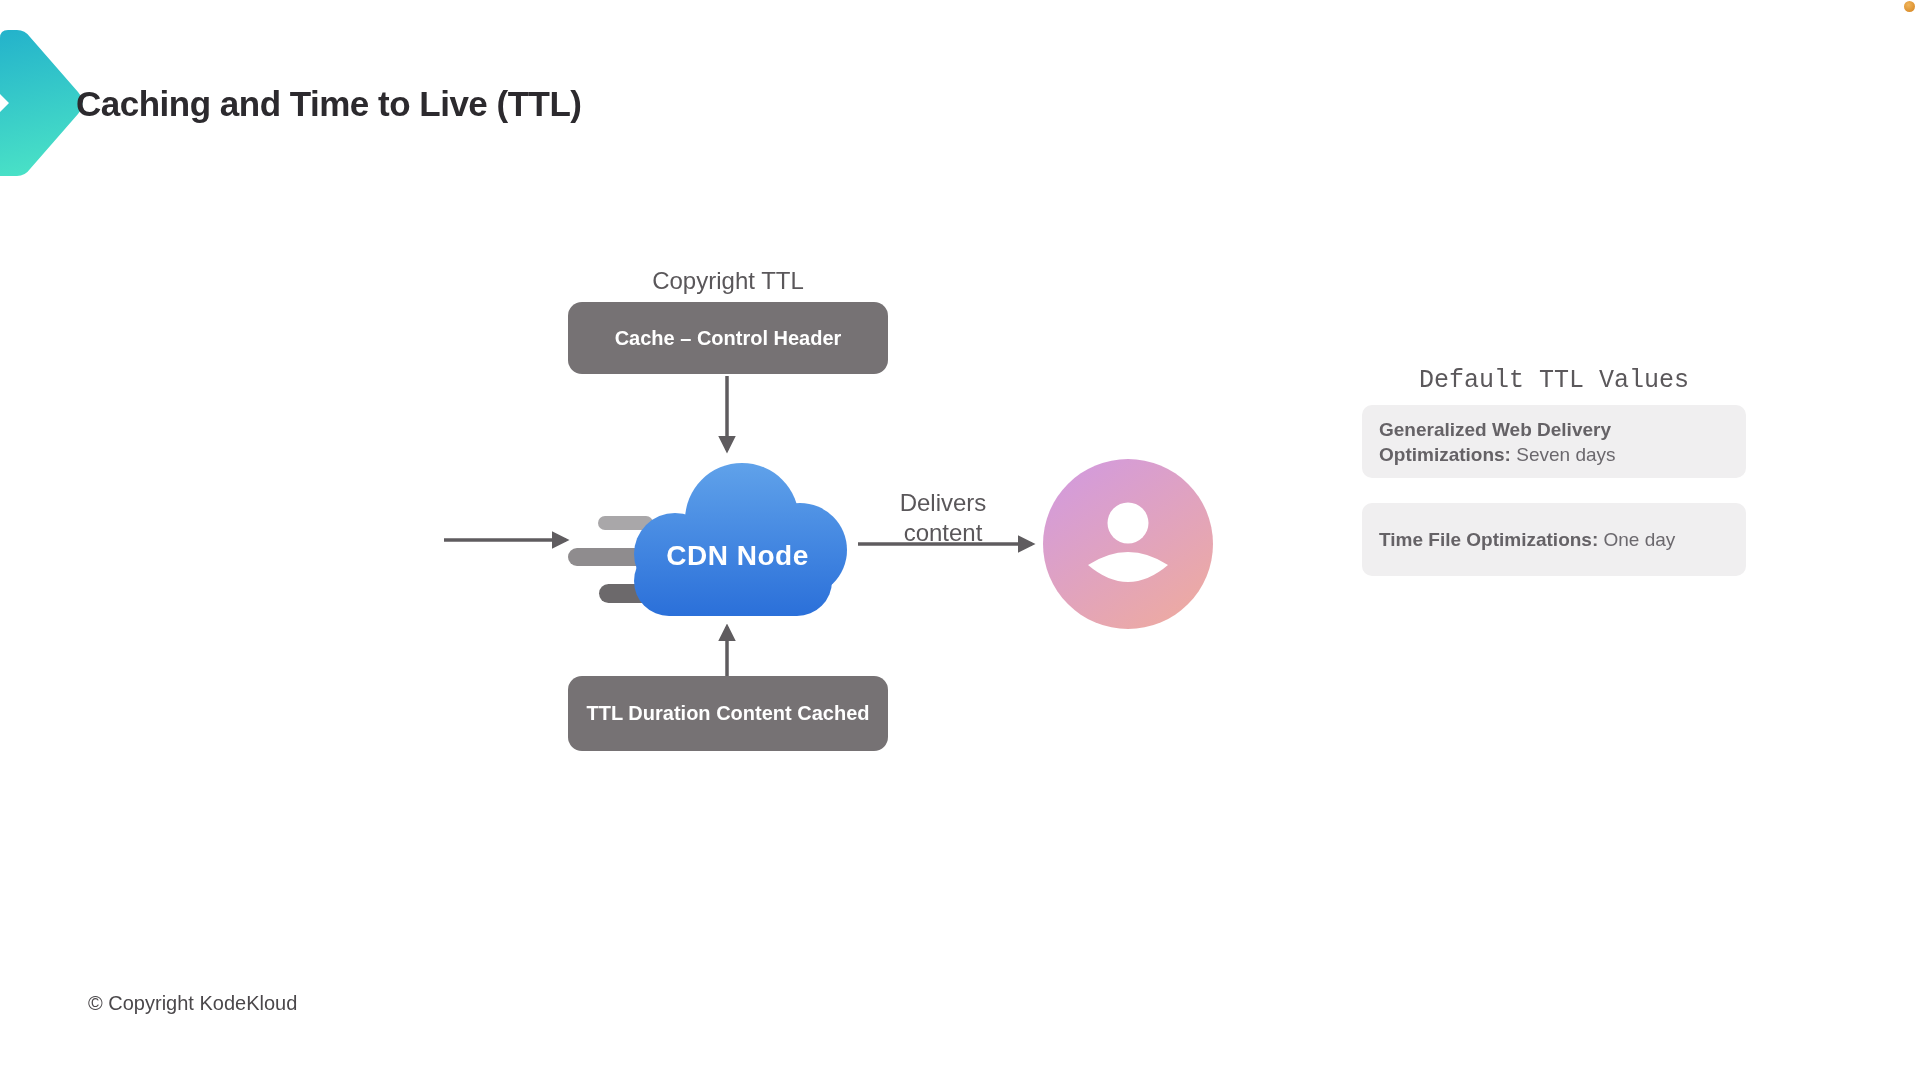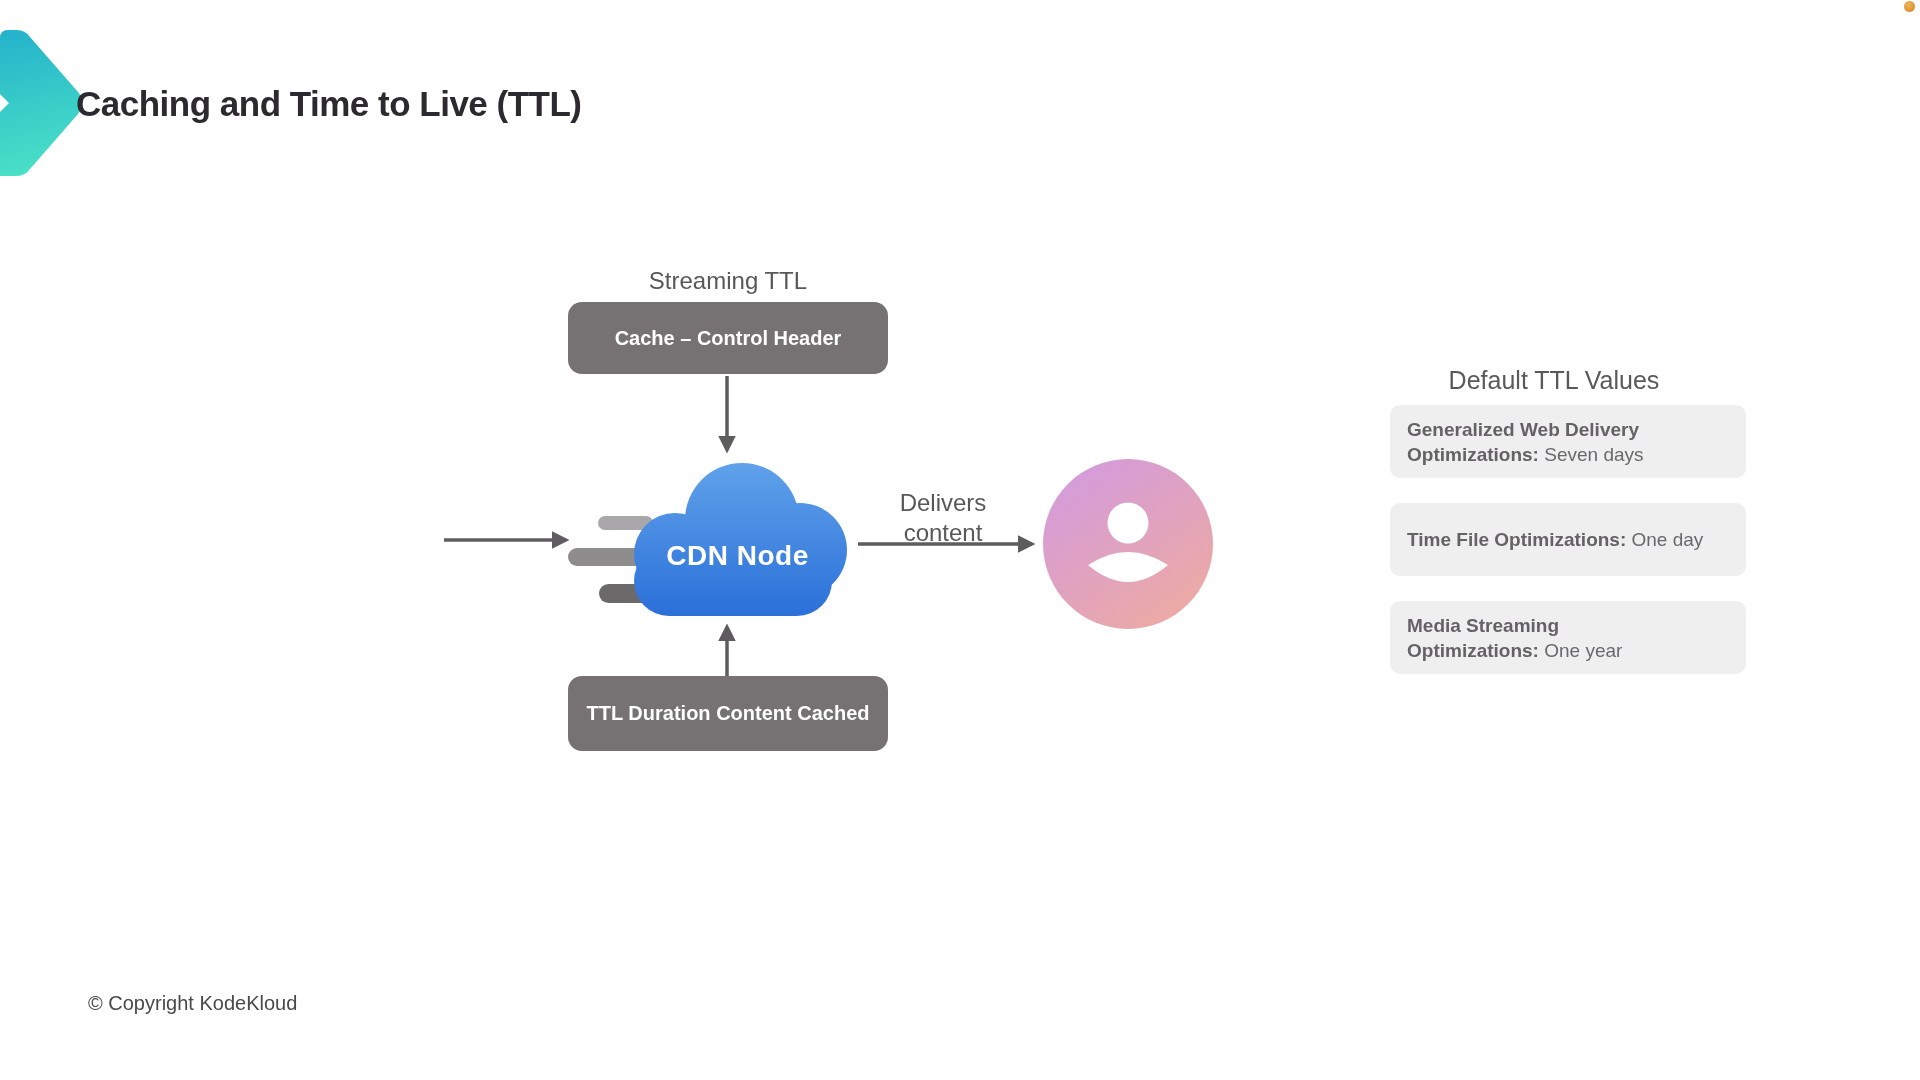--- a/index.html
+++ b/index.html
@@ -42,25 +42,25 @@
   .speed-line{position:absolute;border-radius:10px;}
   .speed-line-1{left:598px;top:516px;width:55px;height:14px;background:#a9a7a9;}
   .speed-line-2{left:568px;top:548px;width:85px;height:18px;background:#8f8c8e;}
   .speed-line-3{left:599px;top:584px;width:55px;height:19px;background:#6c696b;}
 
   
   .avatar-wrap{position:absolute;left:1043px;top:459px;width:170px;height:170px;}
 
   
   .panel-heading{position:absolute;left:1362px;top:366px;width:384px;margin:0;
-      text-align:center;font-size:25px;font-weight:400;color:#5b585b;}
+      text-align:center;font-size:25px;font-weight:400;color:#5b585b;font-family:Liberation Mono, monospace;}
   .panel-items{position:absolute;left:1362px;top:405px;width:384px;
       display:flex;flex-direction:column;gap:25px;}
   .panel-item{height:73px;background:#f0eff0;border-radius:10px;
-      display:flex;align-items:center;padding:0 17px;box-sizing:border-box;margin-left:28px;}
+      display:flex;align-items:center;padding:0 17px;box-sizing:border-box;}
   .panel-item .txt{font-size:19px;line-height:25px;color:#6b686d;}
   .panel-item .txt b{color:#656266;}
   .panel-item:nth-child(3) .txt{max-width:250px;}
 
   
   .copyright{position:absolute;left:88px;top:992px;font-size:20px;color:#4b484b;}
 </style>
 </head>
 <body>
 
@@ -87,21 +87,21 @@
       </marker>
     </defs>
     <g stroke="#5f5c5f" stroke-width="3.5" fill="none">
       <line x1="444" y1="540" x2="566" y2="540" marker-end="url(#ah)"></line>
       <line x1="727" y1="376" x2="727" y2="450" marker-end="url(#ah)"></line>
       <line x1="727" y1="698" x2="727" y2="627" marker-end="url(#ah)"></line>
       <line x1="858" y1="544" x2="1032" y2="544" marker-end="url(#ah)"></line>
     </g>
   </svg>
 
-  <div class="caption caption-determines">Streaming TTL</div>
+  <div class="caption caption-determines">Copyright TTL</div>
   <div class="gray-node node-cache">Cache – Control Header</div>
 
 
   <span class="speed-line speed-line-1"></span>
   <span class="speed-line speed-line-2"></span>
   <span class="speed-line speed-line-3"></span>
   <svg class="cloud-wrap" viewBox="0 0 235 170">
     <defs>
       <linearGradient id="cloudGrad" gradientUnits="userSpaceOnUse" x1="117" y1="10" x2="117" y2="166">
         <stop offset="0" stop-color="#60a2ea"></stop>
@@ -136,21 +136,17 @@
   <h2 class="panel-heading">Default TTL Values</h2>
   <div class="panel-items">
     <div class="panel-item">
       <span class="txt"><b>Generalized Web Delivery Optimizations:</b>
       <span>Seven days</span></span>
     </div>
     <div class="panel-item">
       <span class="txt"><b>Time File Optimizations:</b>
       <span>One day</span></span>
     </div>
-    <div class="panel-item">
-      <span class="txt"><b>Media Streaming Optimizations:</b>
-      <span>One year</span></span>
-    </div>
   </div>
 
   <div class="copyright">© Copyright KodeKloud</div>
 
 </div>
 
 </body></html>

